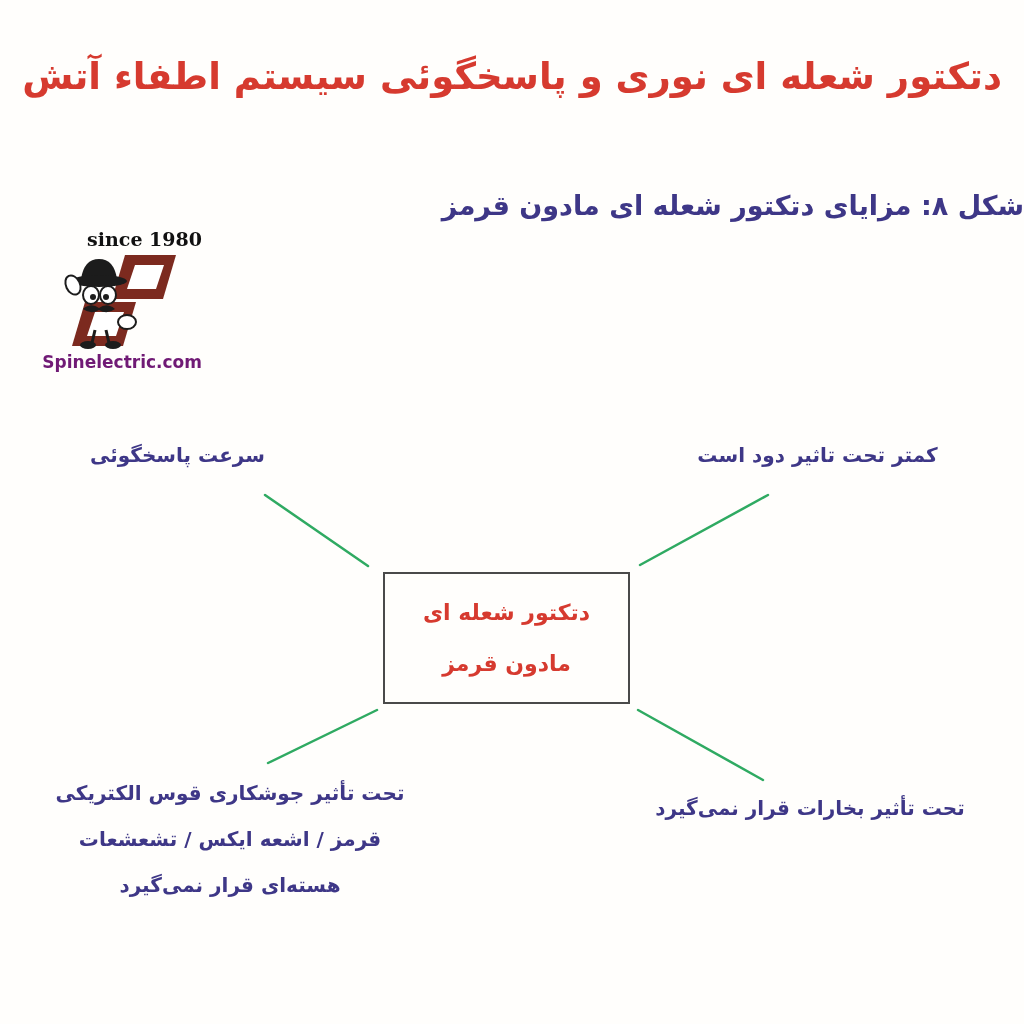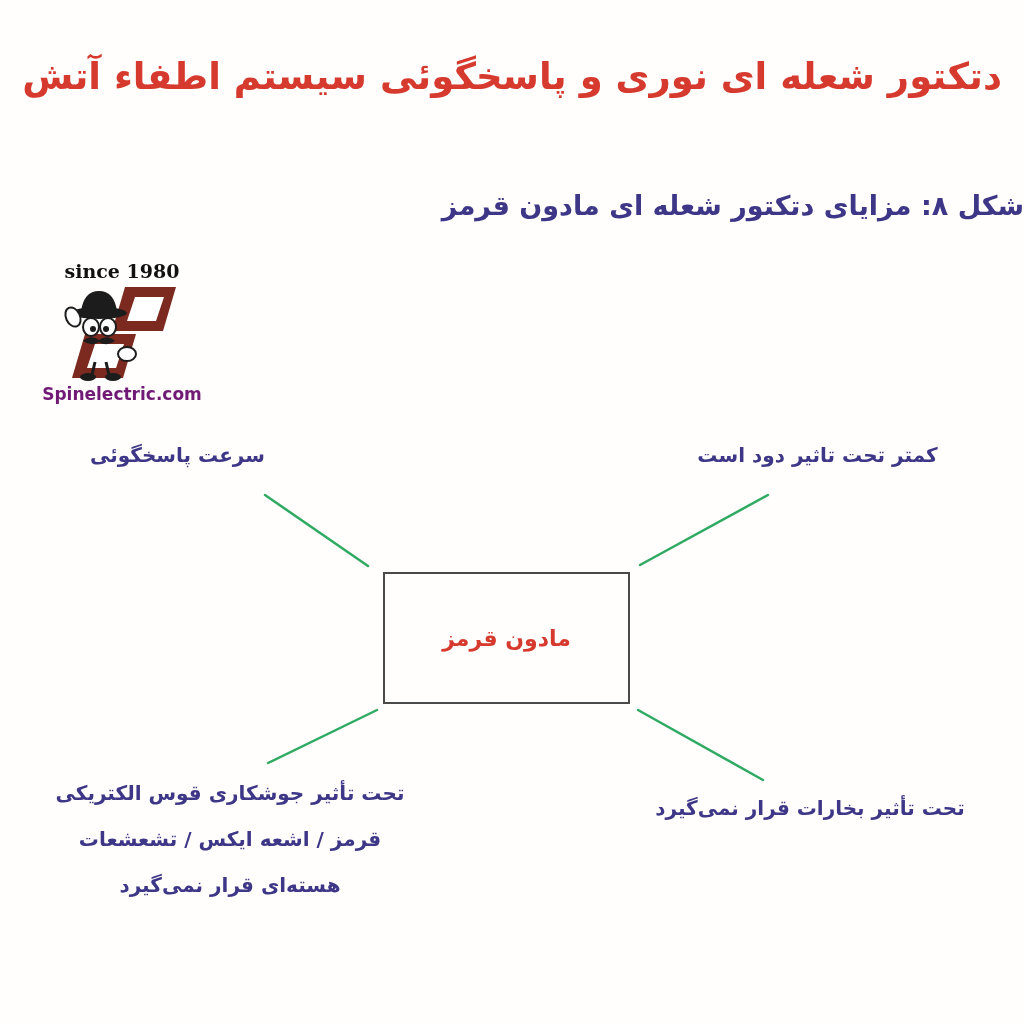--- a/index.html
+++ b/index.html
@@ -13,21 +13,21 @@
   .doc-title{
     position:absolute;top:55px;left:0;width:1024px;
     text-align:center;font-size:37px;font-weight:bold;color:#d63a2f;
     letter-spacing:0;
   }
   .doc-subtitle{
     position:absolute;top:190px;left:0;width:1024px;
     text-align:right;font-size:27px;font-weight:bold;color:#3e3787;
   }
   
-  .logo{position:absolute;left:42px;top:228px;width:160px;text-align:center;margin-top:32px;}
+  .logo{position:absolute;left:42px;top:228px;width:160px;text-align:right;}
   .logo-since{
     font-family:"DejaVu Serif","Liberation Serif",serif;
     font-size:19px;font-weight:bold;color:#111;margin-bottom:2px;
   }
   .logo-art{display:block;margin:0 auto;}
   .logo-site{
     font-size:17px;font-weight:bold;color:#701a75;margin-top:2px;
     font-family:"DejaVu Sans","Liberation Sans",sans-serif;
   }
   
@@ -97,20 +97,21 @@
 <svg class="connectors" width="1024" height="1024" viewBox="0 0 1024 1024" aria-hidden="true">
   <g stroke="#2faa62" stroke-width="2.5" stroke-linecap="round">
     <line x1="265" y1="495" x2="368" y2="566"></line>
     <line x1="768" y1="495" x2="640" y2="565"></line>
     <line x1="377" y1="710" x2="268" y2="763"></line>
     <line x1="638" y1="710" x2="763" y2="780"></line>
   </g>
 </svg>
 
 <div class="center-box rtl">
+  <div class="cb-line">دتکتور شعله ای</div>
   <div class="cb-line">مادون قرمز</div>
 </div>
 
 <div class="adv adv-tl rtl">سرعت پاسخگوئی</div>
 
 <div class="adv adv-tr rtl">کمتر تحت تاثیر دود است</div>
 
 <div class="adv adv-bl rtl">
   <div>تحت تأثیر جوشکاری قوس الکتریکی</div>
   <div>قرمز / اشعه ایکس / تشعشعات</div>

